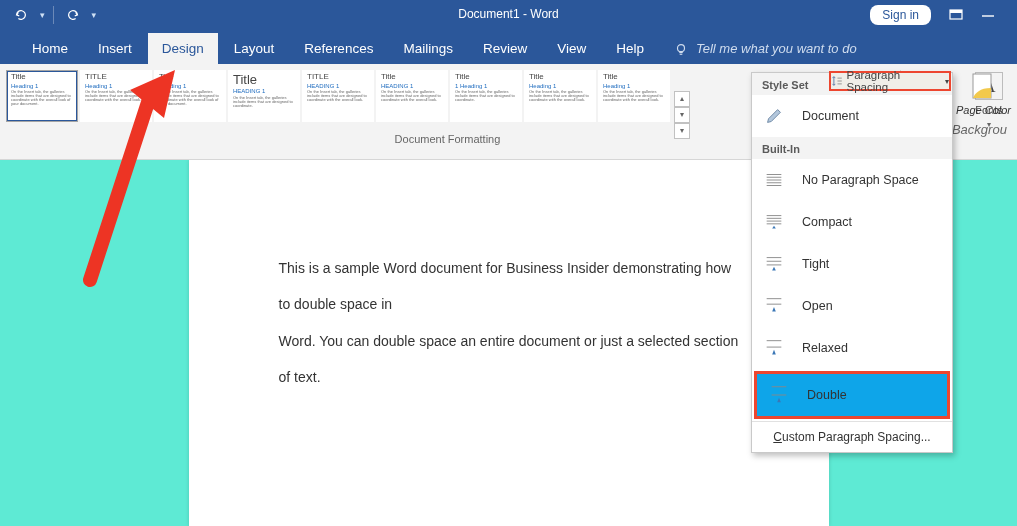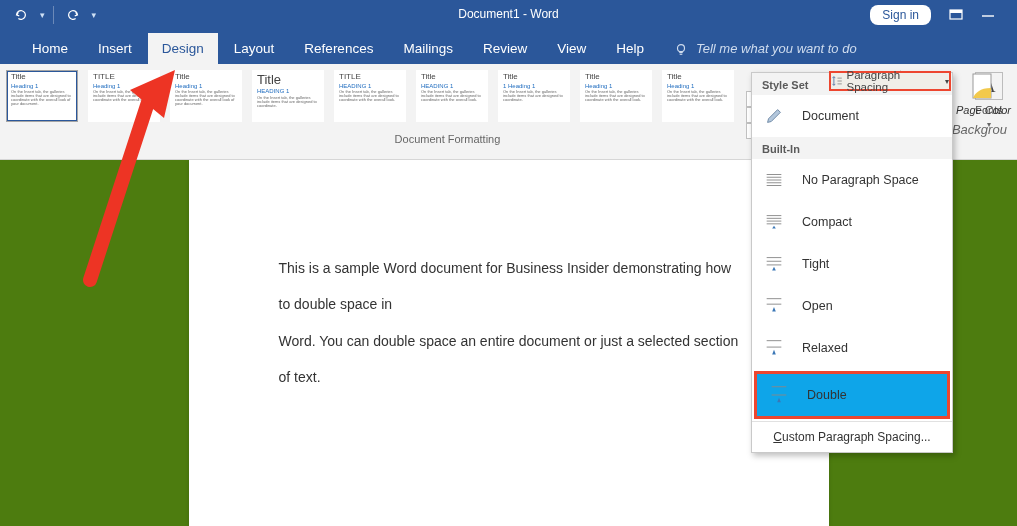--- a/index.html
+++ b/index.html
@@ -14,21 +14,21 @@
     .signin { background:#fff; color:#2b579a; font-size:12px; padding:3px 12px; border-radius:8px; }
     .wc { width:14px; height:14px; }
     
     .tabstrip { height:34px; background:#2b579a; color:#fff; display:flex; align-items:flex-end; padding:0 18px; gap:2px; }
     .tab { padding:8px 14px 8px; font-size:13.5px; cursor:pointer; }
     .tab.active { background:#f3f3f3; color:#2b579a; }
     .tellme { display:flex; align-items:center; gap:8px; margin-left:14px; font-size:13px; color:#cfdcee; padding-bottom:8px; cursor:text;font-style:italic; }
     .bulb { width:14px;height:14px; }
     
     .ribbon { height:96px; background:#f3f3f3; border-bottom:1px solid #d6d6d6; display:flex; position:relative; }
-    .gallery { display:flex; padding:6px 6px; gap:8px; flex:1; overflow:hidden; }
+    .gallery { display:flex; padding:6px 6px; gap:0; flex:1; overflow:hidden; }
     .gitem { width:72px; height:52px; border:1px solid transparent; padding:2px 4px; font-size:6px; line-height:1.1; color:#333; background:#fff; margin-right:2px; position:relative; }
     .gitem.sel { border:1px solid #a5a5a5; background:#fff; box-shadow:inset 0 0 0 1px #2b579a; }
     .gitem .t1 { font-size:8px; font-weight:400; color:#444; }
     .gitem.big .t1 { font-size:13px; }
     .gitem .t2 { font-size:6px; color:#1f6cbf; margin:1px 0; }
     .gitem .bod { font-size:4px; color:#666; line-height:1; overflow:hidden; display:block; height:22px; }
     .gallery-arrows { width:16px; display:flex; flex-direction:column; justify-content:center; gap:0; margin-left:2px; margin-top:6px; }
     .ga { height:16px; border:1px solid #c1c1c1; background:#fff; font-size:8px; display:flex; align-items:center; justify-content:center; color:#666; }
     .rsep { width:1px; background:#d6d6d6; margin:6px 0; }
     .rgroup { padding:6px 8px 0; display:flex; flex-direction:column; align-items:center; font-size:11px; color:#666; gap:2px; }
@@ -39,21 +39,21 @@
     .ps-btn { position:absolute; right:66px; top:71px; width:122px; height:20px; background:#f0eee8; border:2px solid #ed462f; font-size:11.5px; display:flex; align-items:center; justify-content:center; gap:4px; z-index:25; color:#444;}
     .right-btns { position:absolute; right:2px; top:70px; display:flex; flex-direction:column; gap:0;font-style:italic; }
     .rb { display:flex; flex-direction:column; align-items:center; font-size:11px; color:#333; padding:2px 4px; }
     .rb .ic{width:32px;height:32px;}
     .ps-header { font-size:11px; font-weight:600; color:#5a5a5a; padding:6px 10px 4px; background:#f3f3f3;}
     .ps-item { display:flex; align-items:center; gap:16px; padding:9px 10px; font-size:12.5px; color:#333; cursor:pointer; }
     .ps-item.hl { border:3px solid #ed462f; background:#0ea5e9; margin:2px; }
     .ps-ic { width:24px; height:24px; flex-shrink:0; display:flex; align-items:center; justify-content:center; }
     .ps-custom { text-align:center; padding:8px; font-size:12px; border-top:1px solid #e1e1e1; color:#333;}
     
-    .workspace { background:#4d7c0f; height:calc(526px - 30px - 34px - 96px); display:flex; justify-content:center; padding-top:0; }
+    .workspace { background:#5eead4; height:calc(526px - 30px - 34px - 96px); display:flex; justify-content:center; padding-top:0; }
     .page { width:640px; background:#fff; margin-top:0; padding:90px 90px 0 90px; font-size:14px; color:#333; line-height:2.6; box-shadow:0 0 4px rgba(0,0,0,0.15);}
     
     .red-arrow { position:absolute; left:60px; top:60px; pointer-events:none; z-index:30;}
     
     svg { display:block; }
     .colors-sw { width:30px;height:28px; position:relative;}
     .sw{position:absolute;width:14px;height:14px;border:1px solid #999;}
   </style>
 </head>
 <body>

